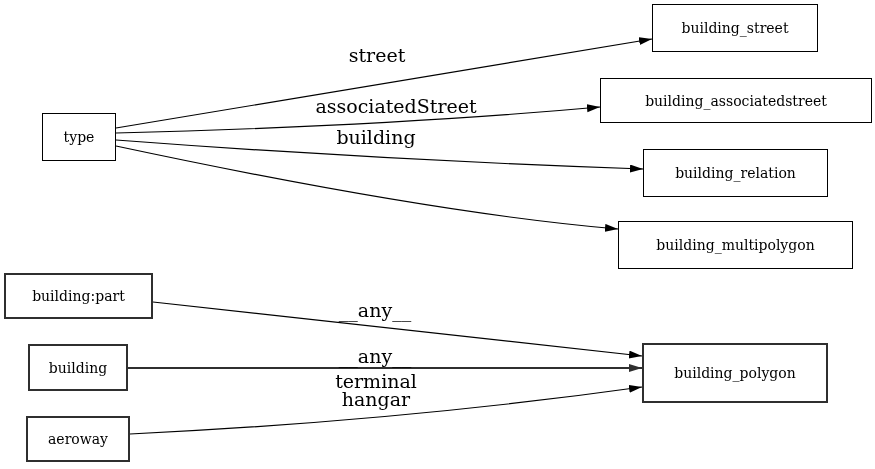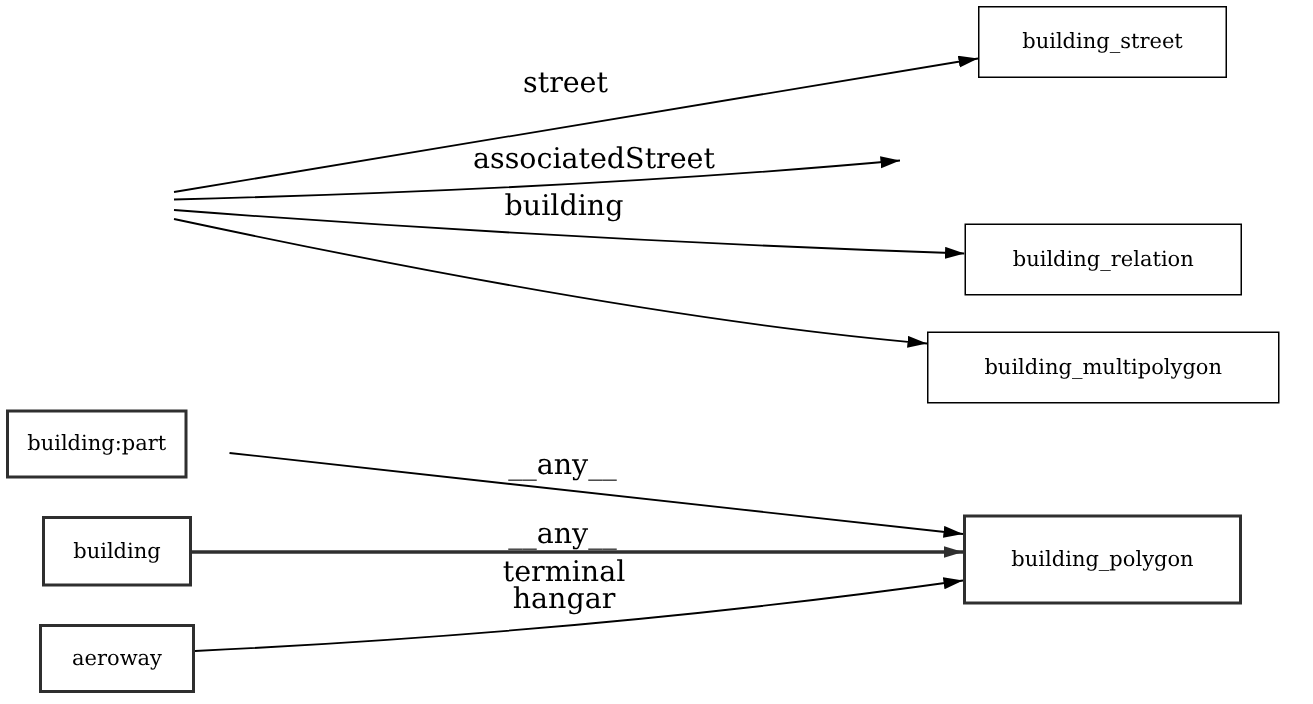--- a/index.html
+++ b/index.html
@@ -73,24 +73,26 @@
     </defs>
     <path class="edge" d="M 116,128 L 652,39" marker-end="url(#arrow)"></path>
     <path class="edge" d="M 116,133 Q 390,126 600,107" marker-end="url(#arrow)"></path>
     <path class="edge" d="M 116,140 Q 380,160 643,169" marker-end="url(#arrow)"></path>
     <path class="edge" d="M 116,146 Q 430,213 618,229" marker-end="url(#arrow)"></path>
     <path class="edge" d="M 153,302 L 642,356" marker-end="url(#arrow)"></path>
     <path class="edge bold" d="M 128,368 L 642,368" marker-end="url(#arrow-bold)"></path>
     <path class="edge" d="M 130,434 Q 400,421 642,387" marker-end="url(#arrow)"></path>
   </svg>
 
+  <div class="node" style="left:42px;  top:113px; width:74px;  height:48px;">type</div>
   <div class="node" style="left:652px; top:4px;   width:166px; height:48px;">building_street</div>
+  <div class="node" style="left:600px; top:78px;  width:272px; height:45px;">building_associatedstreet</div>
   <div class="node" style="left:643px; top:149px; width:185px; height:48px;">building_relation</div>
   <div class="node" style="left:618px; top:221px; width:235px; height:48px;">building_multipolygon</div>
-  <div class="node bold" style="left:4px;   top:273px; width:121px; height:46px;">building:part</div>
+  <div class="node bold" style="left:4px;   top:273px; width:149px; height:46px;">building:part</div>
   <div class="node bold" style="left:28px;  top:344px; width:100px; height:47px;">building</div>
   <div class="node bold" style="left:26px;  top:416px; width:104px; height:46px;text-align:right;">aeroway</div>
   <div class="node bold" style="left:642px; top:343px; width:186px; height:60px;">building_polygon</div>
 
   <div class="edge-label" style="left:377px; top:46px;">street</div>
   <div class="edge-label" style="left:396px; top:97px;">associatedStreet</div>
   <div class="edge-label" style="left:376px; top:128px;">building</div>
   <div class="edge-label" style="left:375px; top:301px;">__any__</div>
   <div class="edge-label" style="left:375px; top:347px;">__any__</div>
   <div class="edge-label" style="left:376px; top:372px;">terminal

